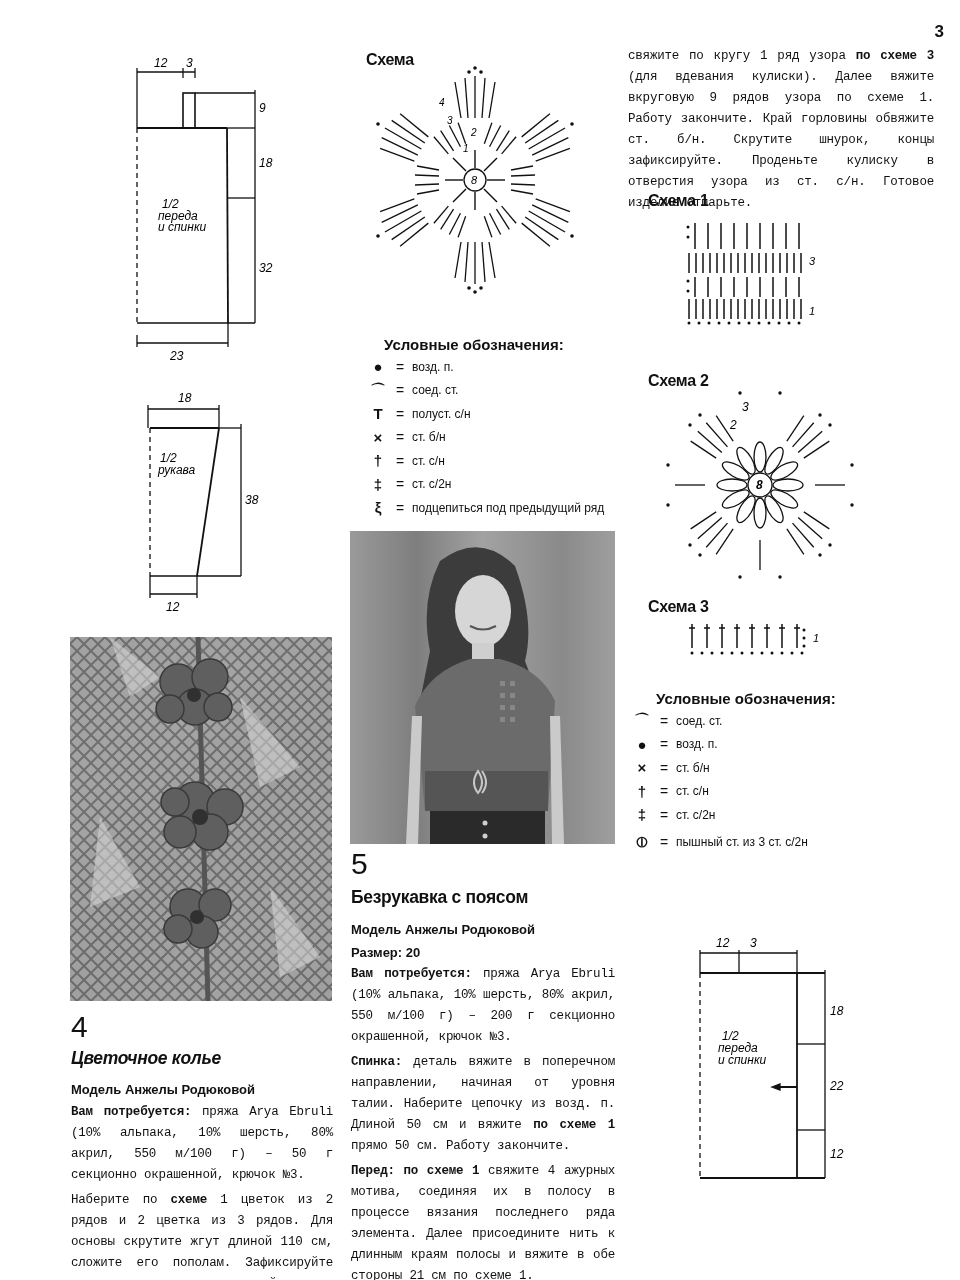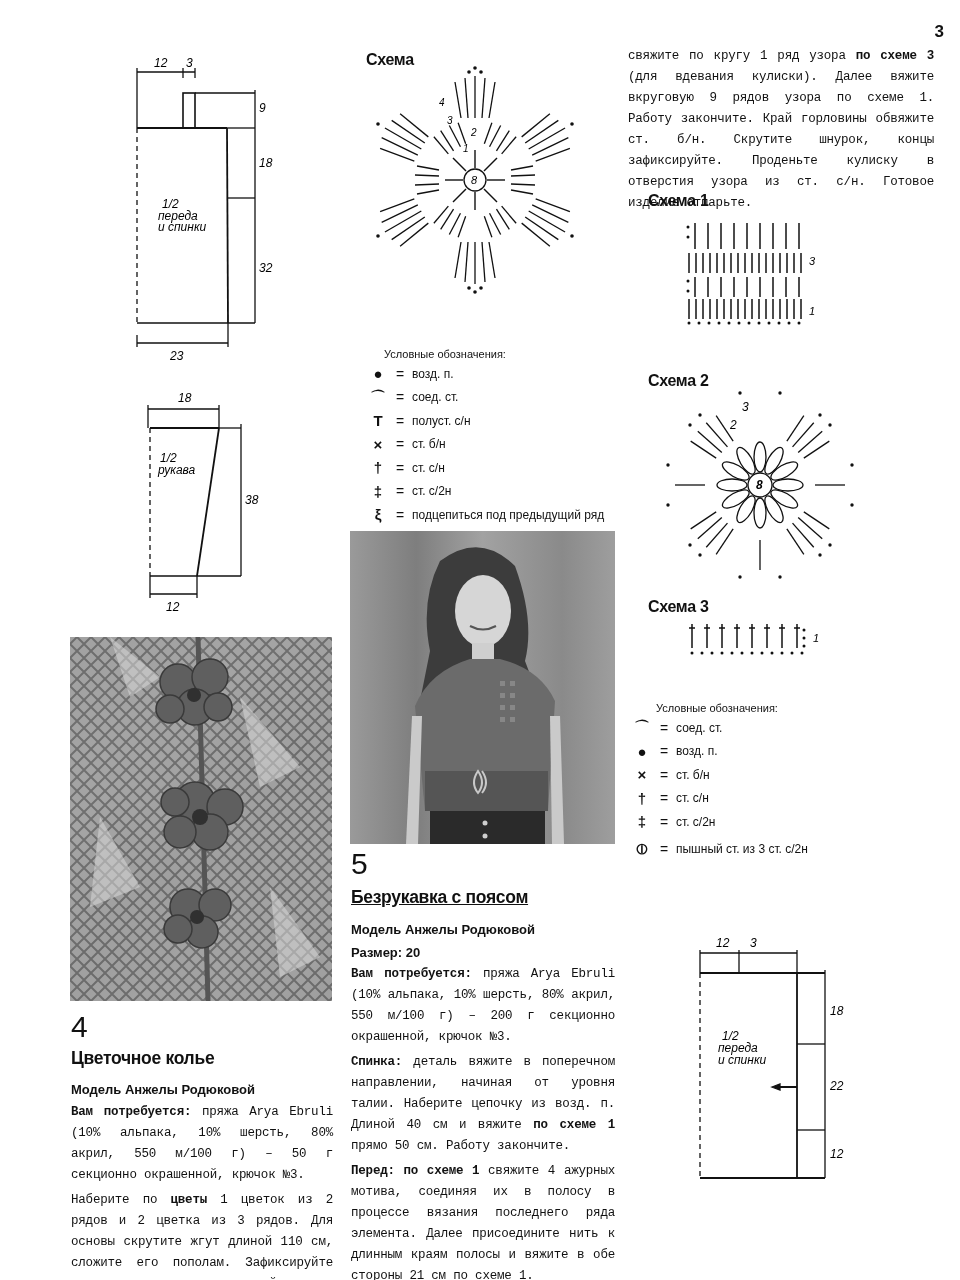--- a/index.html
+++ b/index.html
@@ -4,21 +4,21 @@
 <style>
   html, body { margin:0; padding:0; background:#fff; }
   body { width:960px; height:1280px; position:relative; overflow:hidden;
          font-family:"Liberation Sans", sans-serif; color:#111; }
   .abs { position:absolute; }
   .pagenum { right:16px; top:22px; font-weight:bold; font-size:17px; }
   .txt { font-size:12.5px; line-height:21px; letter-spacing:-0.2px; }
   .txt p { margin:0 0 4px 0; text-align:justify;font-family:Liberation Mono, monospace; }
   .txt b { font-weight:bold; }
   .small-title { font-size:16px; font-weight:bold; letter-spacing:-0.3px; }
-  .legend-title { font-weight:normal; font-size:11px;margin-top:12px; }
+  .legend-title { font-weight:bold; font-size:15px; }
   .legend-row { display:flex; align-items:center; height:23.5px; font-size:12px; }
   .legend-row .sym { width:20px; text-align:center; font-weight:bold; font-size:15px; }
   .legend-row .eq { width:24px; text-align:center; font-size:14px; }
   .bignum { font-size:30px; font-family:"Liberation Sans Narrow","Liberation Sans",sans-serif; }
   .htitle { font-size:17.5px; font-weight:bold; letter-spacing:-0.3px; }
   .subh { font-size:13px; font-weight:bold; }
   .photo { background:#888; overflow:hidden; }
   svg text { font-family:"Liberation Sans", sans-serif; }
 </style>
 </head>
@@ -564,29 +564,29 @@
     <path d="M128 240 Q120 252 128 262 Q136 252 128 240 Z M132 240 Q140 252 132 262" stroke="#c8c8c8" stroke-width="2" fill="none"></path>
     <path d="M62 185 L72 185 L68 313 L56 313 Z" fill="#cacaca"></path>
     <path d="M200 185 L210 185 L214 313 L202 313 Z" fill="#cacaca"></path>
     <rect x="80" y="280" width="115" height="33" fill="#2a2a2a"></rect>
     <circle cx="135" cy="292" r="2.5" fill="#cfcfcf"></circle>
       <circle cx="135" cy="305" r="2.5" fill="#cfcfcf"></circle>
   </svg>
 </div>
 
 <div class="abs bignum" style="left:71px;top:1010px;">4</div>
-<div class="abs htitle" style="left:71px;top:1048px;">Цветочное колье</div>
+<div class="abs htitle" style="left:71px;top:1048px;font-style:italic;">Цветочное колье</div>
 <div class="abs subh" style="left:71px;top:1082px;">Модель Анжелы Родюковой</div>
 <div class="abs txt" style="left:71px;top:1102px;width:262px;">
   <p><b>Вам потребуется:</b><span> пряжа Arya Ebruli (10% альпака, 10% шерсть, 80% акрил, 550 м/100 г) – 50 г секционно окрашенной, крючок №3.</span></p>
-  <p><span>Наберите по </span><b>цветы</b><span> 1 цветок из 2 рядов и 2 цветка из 3 рядов. Для основы скрутите жгут длиной 110 см, сложите его пополам. Зафиксируйте цветы на основе, пришейте или подвяжите.</span></p>
+  <p><span>Наберите по </span><b>схеме</b><span> 1 цветок из 2 рядов и 2 цветка из 3 рядов. Для основы скрутите жгут длиной 110 см, сложите его пополам. Зафиксируйте цветы на основе, пришейте или подвяжите.</span></p>
 </div>
 
 <div class="abs bignum" style="left:351px;top:847px;">5</div>
-<div class="abs htitle" style="left:351px;top:887px;text-decoration:underline;">Безрукавка с поясом</div>
+<div class="abs htitle" style="left:351px;top:887px;">Безрукавка с поясом</div>
 <div class="abs subh" style="left:351px;top:922px;">Модель Анжелы Родюковой</div>
 <div class="abs subh" style="left:351px;top:945px;">Размер: 20</div>
 <div class="abs txt" style="left:351px;top:964px;width:264px;">
   <p><b>Вам потребуется:</b><span> пряжа Arya Ebruli (10% альпака, 10% шерсть, 80% акрил, 550 м/100 г) – 200 г секционно окрашенной, крючок №3.</span></p>
-  <p><b>Спинка:</b><span> деталь вяжите в поперечном направлении, начиная от уровня талии. Наберите цепочку из возд. п. Длиной 40 см и вяжите </span><b>по схеме 1</b><span> прямо 50 см. Работу закончите.</span></p>
+  <p><b>Спинка:</b><span> деталь вяжите в поперечном направлении, начиная от уровня талии. Наберите цепочку из возд. п. Длиной 50 см и вяжите </span><b>по схеме 1</b><span> прямо 50 см. Работу закончите.</span></p>
   <p><b>Перед: по схеме 1</b><span> свяжите 4 ажурных мотива, соединяя их в полосу в процессе вязания последнего ряда элемента. Далее присоедините нить к длинным краям полосы и вяжите в обе стороны 21 см по схеме 1.</span></p>
   <p><b>Сборка:</b><span> выполните плечевые швы длиной 15 см и боковые швы высотой 22 см от нижнего края. По нижнему краю изделия</span></p>
 </div>
 
 </body></html>

